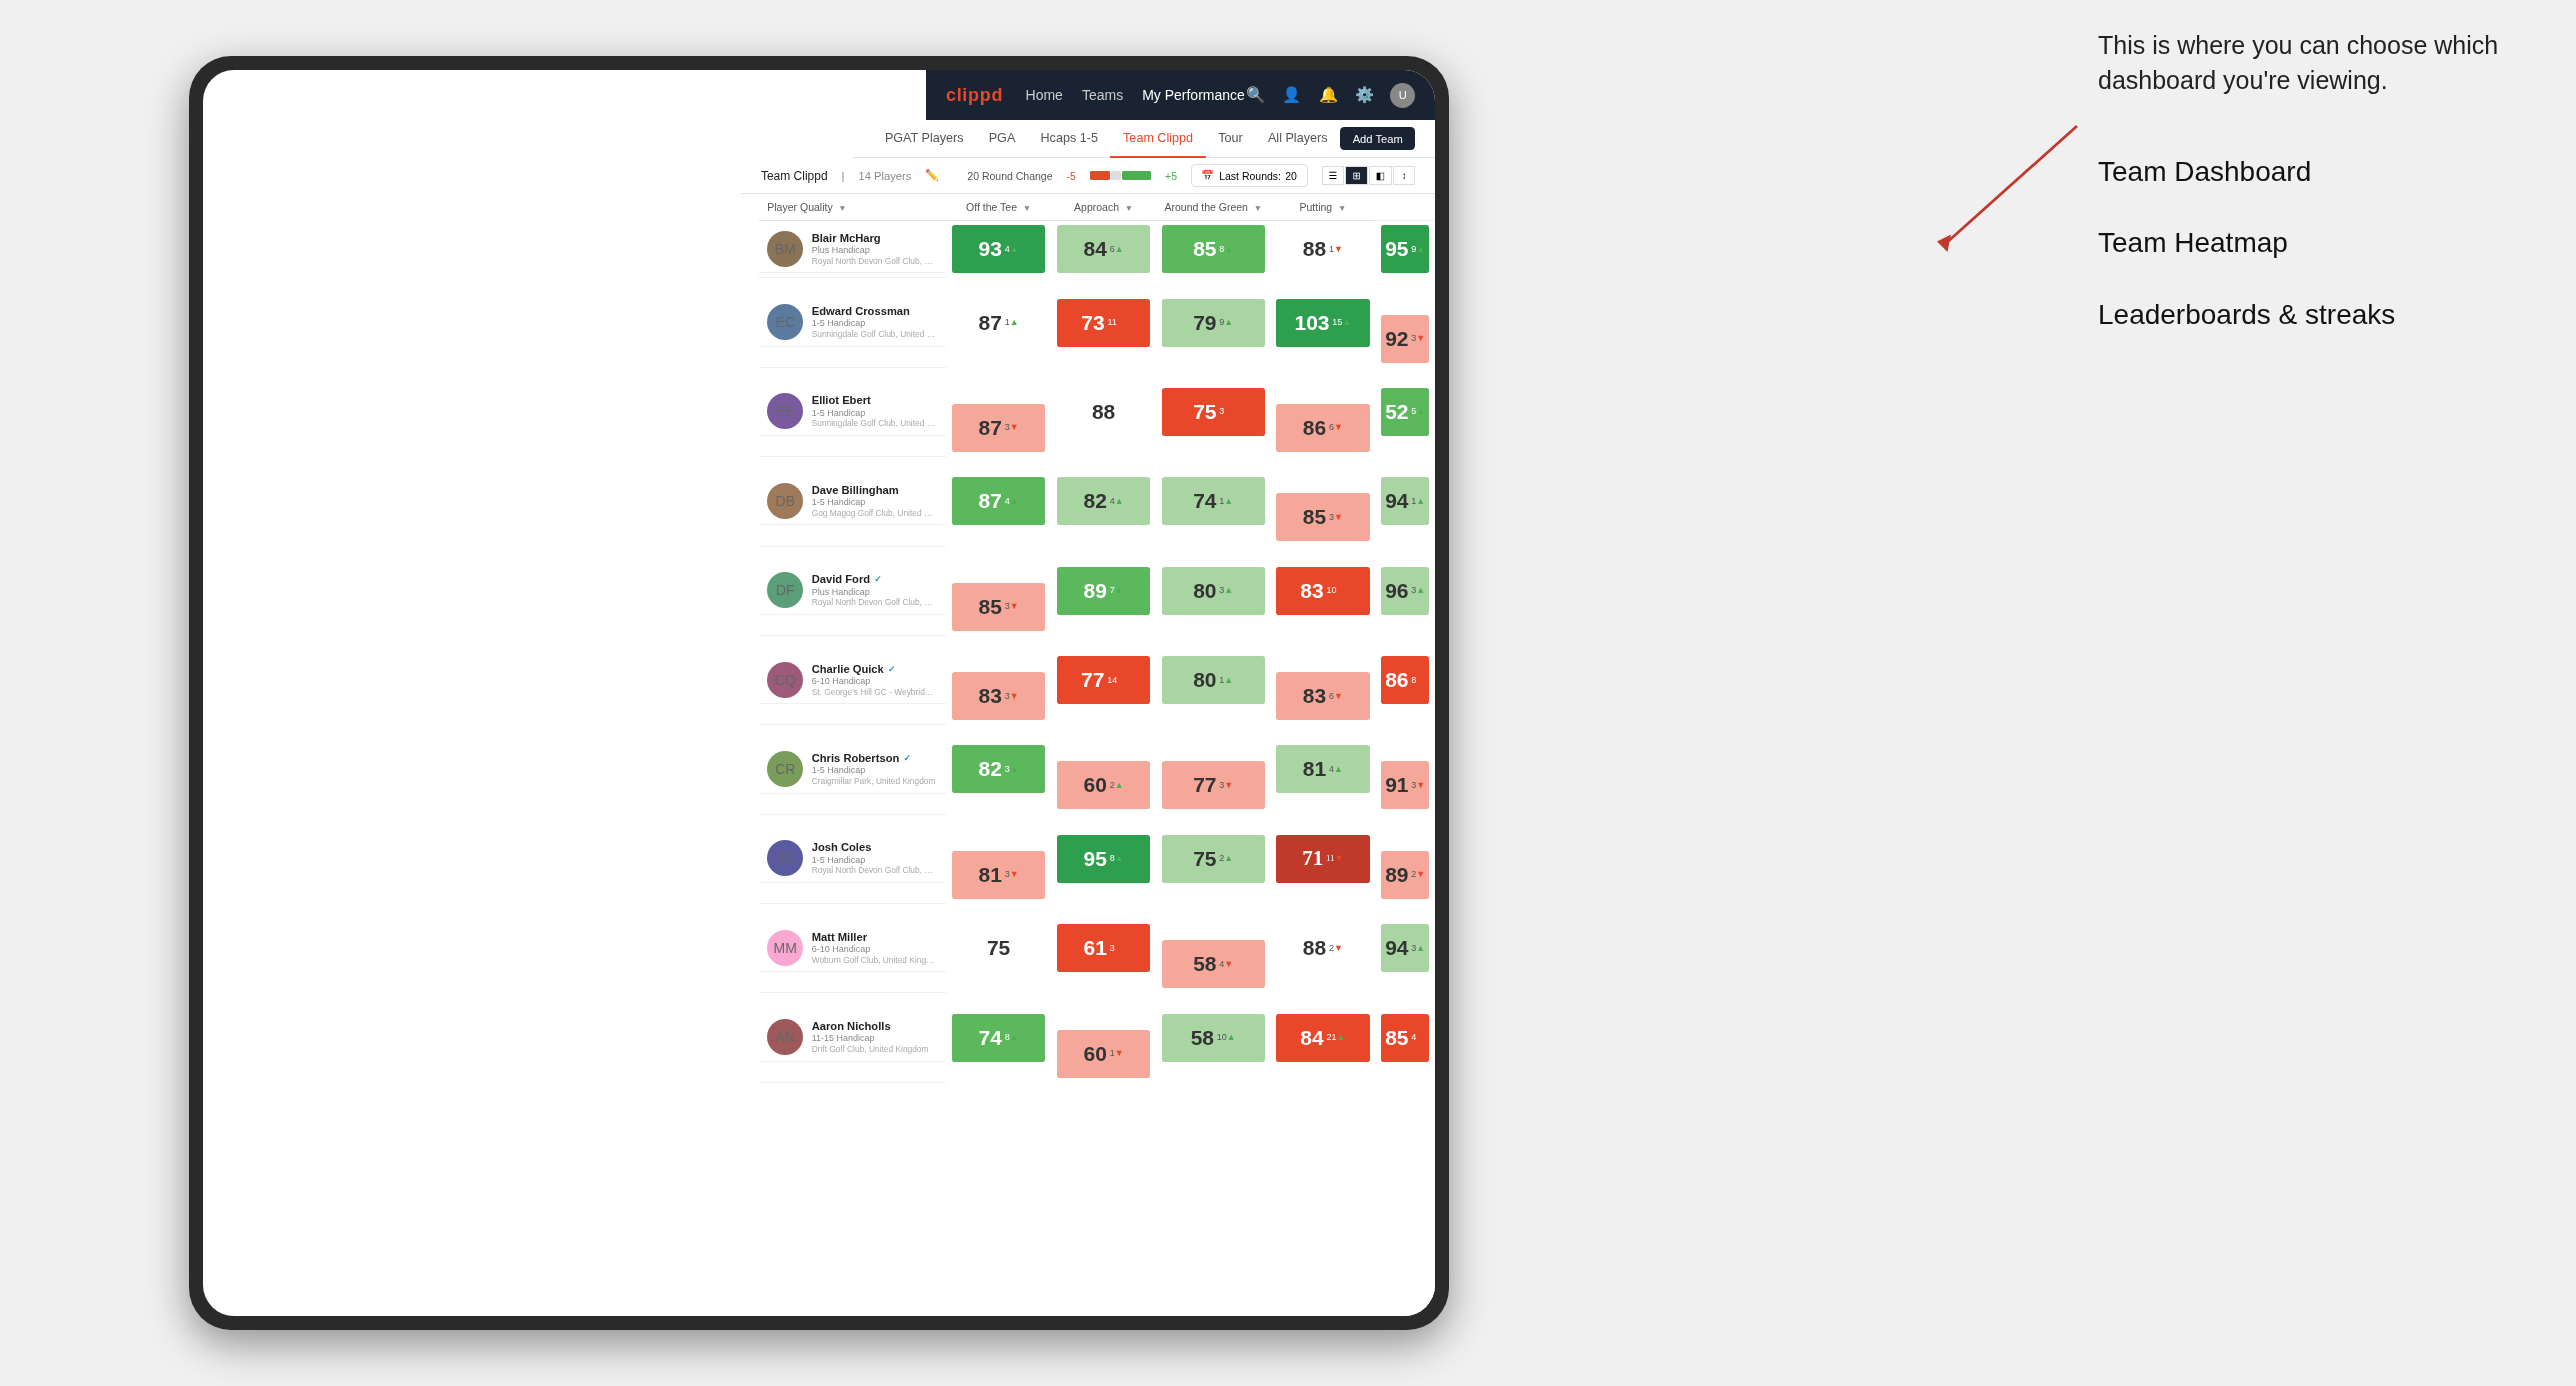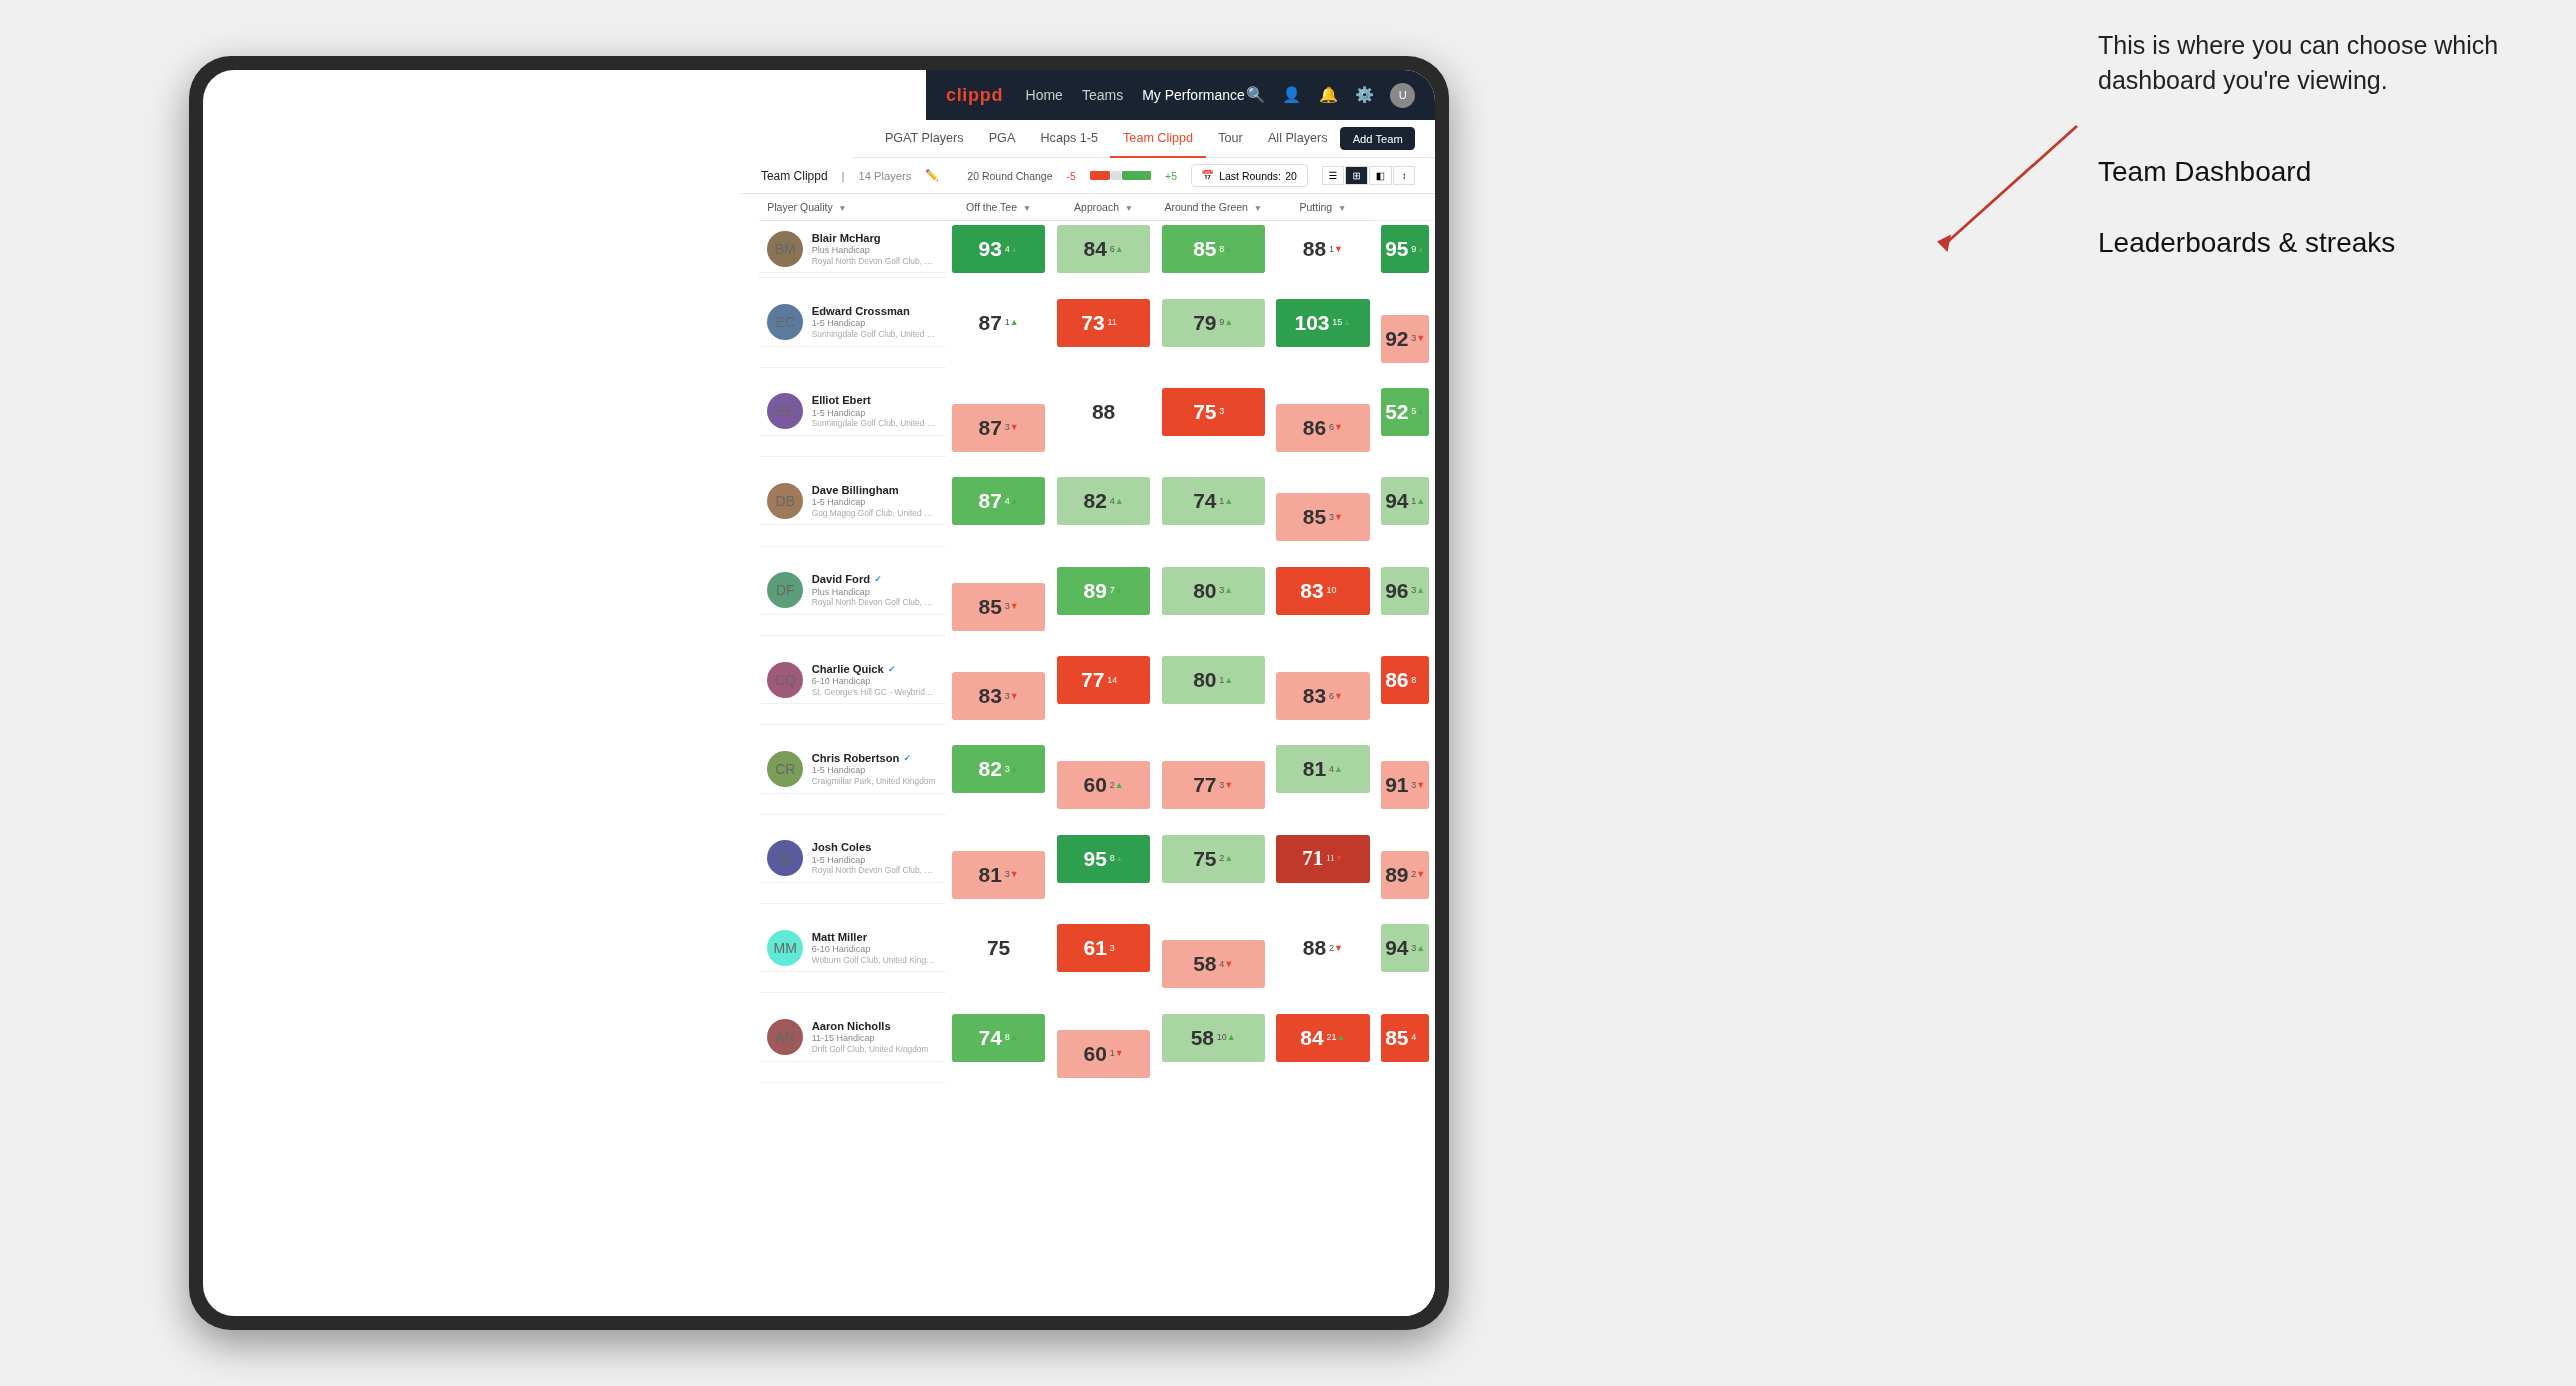--- a/index.html
+++ b/index.html
@@ -358,36 +358,37 @@
 
     
     .av1 { background: #8b7355; }
     .av2 { background: #5a7a9e; }
     .av3 { background: #7a5a9e; }
     .av4 { background: #9e7a5a; }
     .av5 { background: #5a9e7a; }
     .av6 { background: #9e5a7a; }
     .av7 { background: #7a9e5a; }
     .av8 { background: #5a5a9e; }
-    .av9 { background: #5eead4; }
+    .av9 { background: #f9a8d4; }
     .av10 { background: #9e5a5a; }
   </style>
 </head>
 <body>
 
 <div class="annotation-area">
   <div class="annotation-text">This is where you can choose which dashboard you're viewing.</div>
 
   <svg class="annotation-arrow" viewBox="0 0 300 200">
     <line x1="270" y1="10" x2="80" y2="180" stroke="#c0392b" stroke-width="4"></line>
     <polygon points="70,175 90,165 85,190" fill="#c0392b"></polygon>
   </svg>
 
   <div class="menu-options">
     <div class="menu-option">Team Dashboard</div>
+    <div class="menu-option">Team Heatmap</div>
     <div class="menu-option">Leaderboards &amp; streaks</div>
   </div>
 </div>
 
 <div class="tablet-frame">
   <div class="tablet-screen">
 
     <nav class="top-nav">
       <span class="logo">clippd</span>
       <div class="nav-items">

